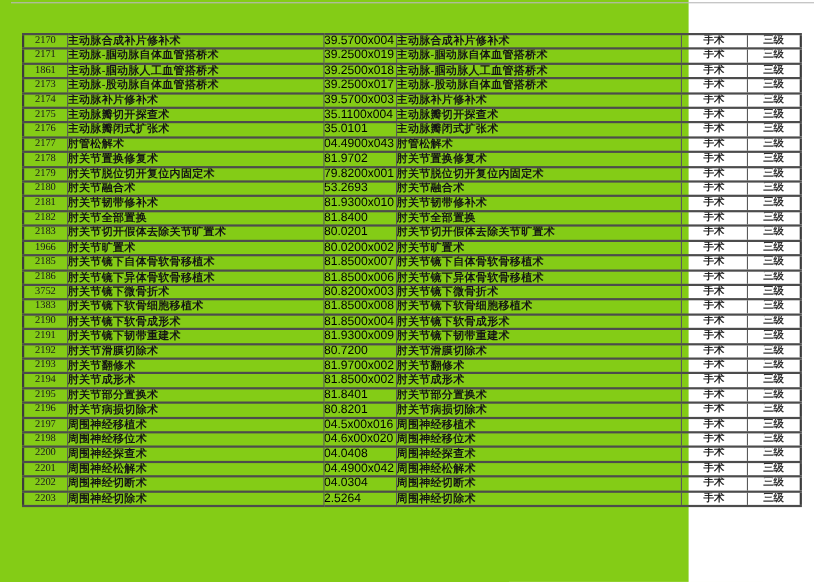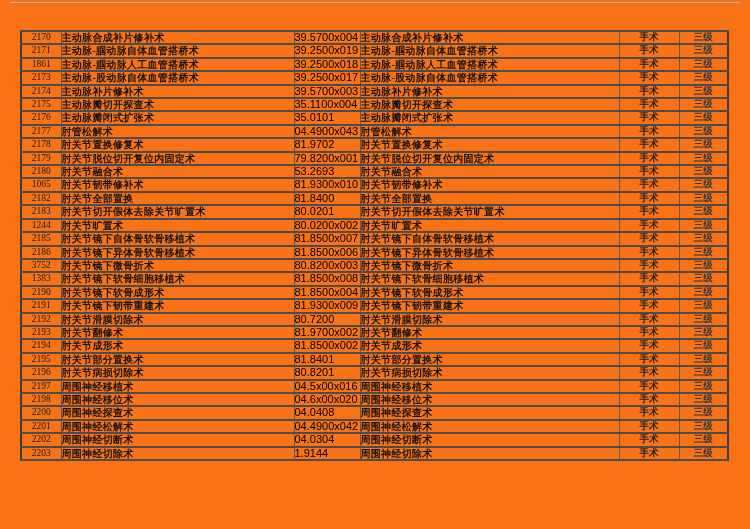--- a/index.html
+++ b/index.html
@@ -6,23 +6,23 @@
     margin: 0;
     padding: 0;
     background: #ffffff;
     width: 750px;
     height: 529px;
     overflow: hidden;
     font-family: "Liberation Serif", serif;
   }
   .page {
     position: relative;
-    width: 750px;
+    width: 626px;
     height: 529px;
-    background: #f97316;
+    background: #84cc16;
   }
   .top-rule {
     position: absolute;
     top: 2px;
     left: 10px;
     width: 730px;
     height: 1px;
     background: #b9b9b9;
   }
   table.proc-table {
@@ -175,21 +175,21 @@
     </tr>
         <tr>
       <td class="c-no">2180</td>
       <td class="c-name">肘关节融合术</td>
       <td class="c-code">53.2693</td>
       <td class="c-name">肘关节融合术</td>
       <td class="c-cat">手术</td>
       <td class="c-lvl">三级</td>
     </tr>
         <tr>
-      <td class="c-no">1065</td>
+      <td class="c-no">2181</td>
       <td class="c-name">肘关节韧带修补术</td>
       <td class="c-code">81.9300x010</td>
       <td class="c-name">肘关节韧带修补术</td>
       <td class="c-cat">手术</td>
       <td class="c-lvl">三级</td>
     </tr>
         <tr>
       <td class="c-no">2182</td>
       <td class="c-name">肘关节全部置换</td>
       <td class="c-code">81.8400</td>
@@ -199,21 +199,21 @@
     </tr>
         <tr>
       <td class="c-no">2183</td>
       <td class="c-name">肘关节切开假体去除关节旷置术</td>
       <td class="c-code">80.0201</td>
       <td class="c-name">肘关节切开假体去除关节旷置术</td>
       <td class="c-cat">手术</td>
       <td class="c-lvl">三级</td>
     </tr>
         <tr>
-      <td class="c-no">1244</td>
+      <td class="c-no">1966</td>
       <td class="c-name">肘关节旷置术</td>
       <td class="c-code">80.0200x002</td>
       <td class="c-name">肘关节旷置术</td>
       <td class="c-cat">手术</td>
       <td class="c-lvl">三级</td>
     </tr>
         <tr>
       <td class="c-no">2185</td>
       <td class="c-name">肘关节镜下自体骨软骨移植术</td>
       <td class="c-code">81.8500x007</td>
@@ -337,21 +337,21 @@
       <td class="c-no">2202</td>
       <td class="c-name">周围神经切断术</td>
       <td class="c-code">04.0304</td>
       <td class="c-name">周围神经切断术</td>
       <td class="c-cat">手术</td>
       <td class="c-lvl">三级</td>
     </tr>
         <tr>
       <td class="c-no">2203</td>
       <td class="c-name">周围神经切除术</td>
-      <td class="c-code">1.9144</td>
+      <td class="c-code">2.5264</td>
       <td class="c-name">周围神经切除术</td>
       <td class="c-cat">手术</td>
       <td class="c-lvl">三级</td>
     </tr>
       </tbody>
   </table>
 
 </div>
 
 </body></html>

